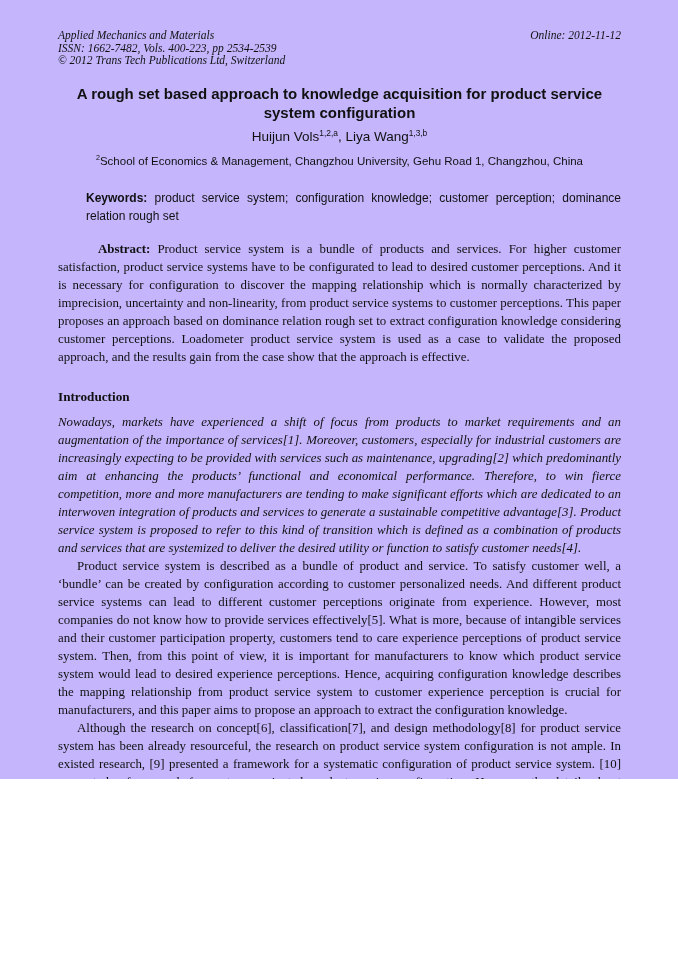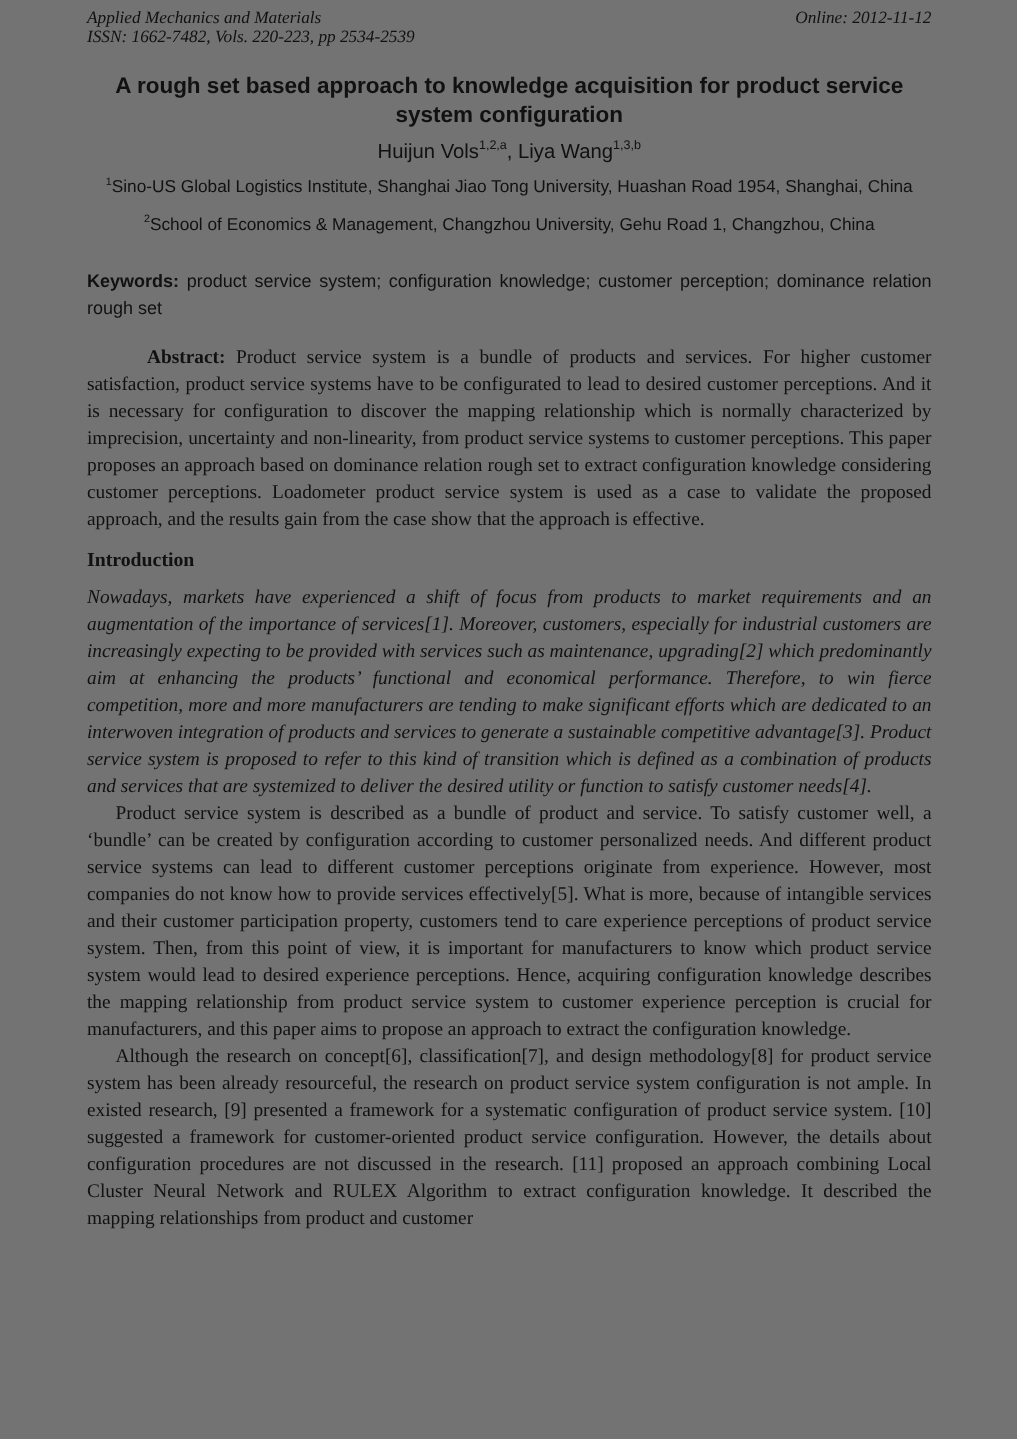--- a/index.html
+++ b/index.html
@@ -1,24 +1,24 @@
 <!DOCTYPE html>
 <html><head>
 <meta charset="utf-8">
 <style>
   * { box-sizing: border-box; }
   html, body { margin: 0; padding: 0; background: #ffffff; }
   .page {
     position: relative;
     width: 678px;
-    height: 959px;
+    height: 779px;
     margin: 0 auto;
-    background: #737373;
+    background: #c4b5fd;
     color: #111111;
-    padding: 6px 57px 0 58px;
+    padding: 29px 57px 0 58px;
     overflow: hidden;
   }
 
   
   .pub-header {
     font-family: "Liberation Serif", "DejaVu Serif", serif;
     font-style: italic;
     font-size: 11.5px;
     line-height: 12.5px;
     color: #111111;
@@ -60,63 +60,64 @@
     margin-top: 12px;
   }
 
   
   .keywords {
     font-family: "Liberation Sans", "DejaVu Sans", sans-serif;
     font-size: 12px;
     line-height: 17.5px;
     text-align: justify;
     margin-top: 22px;
+    margin-left: 28px;
   }
   .keywords .lbl { font-weight: bold; }
 
   
   .abstract, .body-par {
     font-family: "Liberation Serif", "DejaVu Serif", serif;
     font-size: 12.9px;
     line-height: 18px;
     text-align: justify;
     margin: 0;
   }
   .abstract { margin-top: 15px; }
   .abstract .lbl { font-weight: bold; margin-left: 40px; }
 
   .section-heading {
     font-family: "Liberation Serif", "DejaVu Serif", serif;
     font-weight: bold;
     font-size: 13.2px;
-    margin-top: 10px;
+    margin-top: 23px;
   }
   .first-par { margin-top: 8px; font-style: italic; }
   .indent { text-indent: 19px; }
 </style>
 </head>
 <body>
 
 <div class="page">
 
   <div class="pub-header">
     <div class="row1">
       <span>Applied Mechanics and Materials</span>
       <span>Online: 2012-11-12</span>
     </div>
-    <div>ISSN: 1662-7482, Vols. 220-223, pp 2534-2539</div>
+    <div>ISSN: 1662-7482, Vols. 400-223, pp 2534-2539</div>
+    <div>© 2012 Trans Tech Publications Ltd, Switzerland</div>
   </div>
 
   <div class="title">A rough set based approach to knowledge acquisition for product service system configuration</div>
 
   <div class="authors">
     <span>Huijun Vols</span><sup>1,2,a</sup><span>, </span><span>Liya Wang</span><sup>1,3,b</sup>
   </div>
 
-  <div class="affil"><sup>1</sup><span>Sino-US Global Logistics Institute, Shanghai Jiao Tong University, Huashan Road 1954, Shanghai, China</span></div>
 
   <div class="affil"><sup>2</sup><span>School of Economics &amp; Management, Changzhou University, Gehu Road 1, Changzhou, China</span></div>
 
 
 
   <p class="keywords">
     <span class="lbl">Keywords:</span>
     <span>product service system; configuration knowledge; customer perception; dominance relation rough set</span>
   </p>
 

